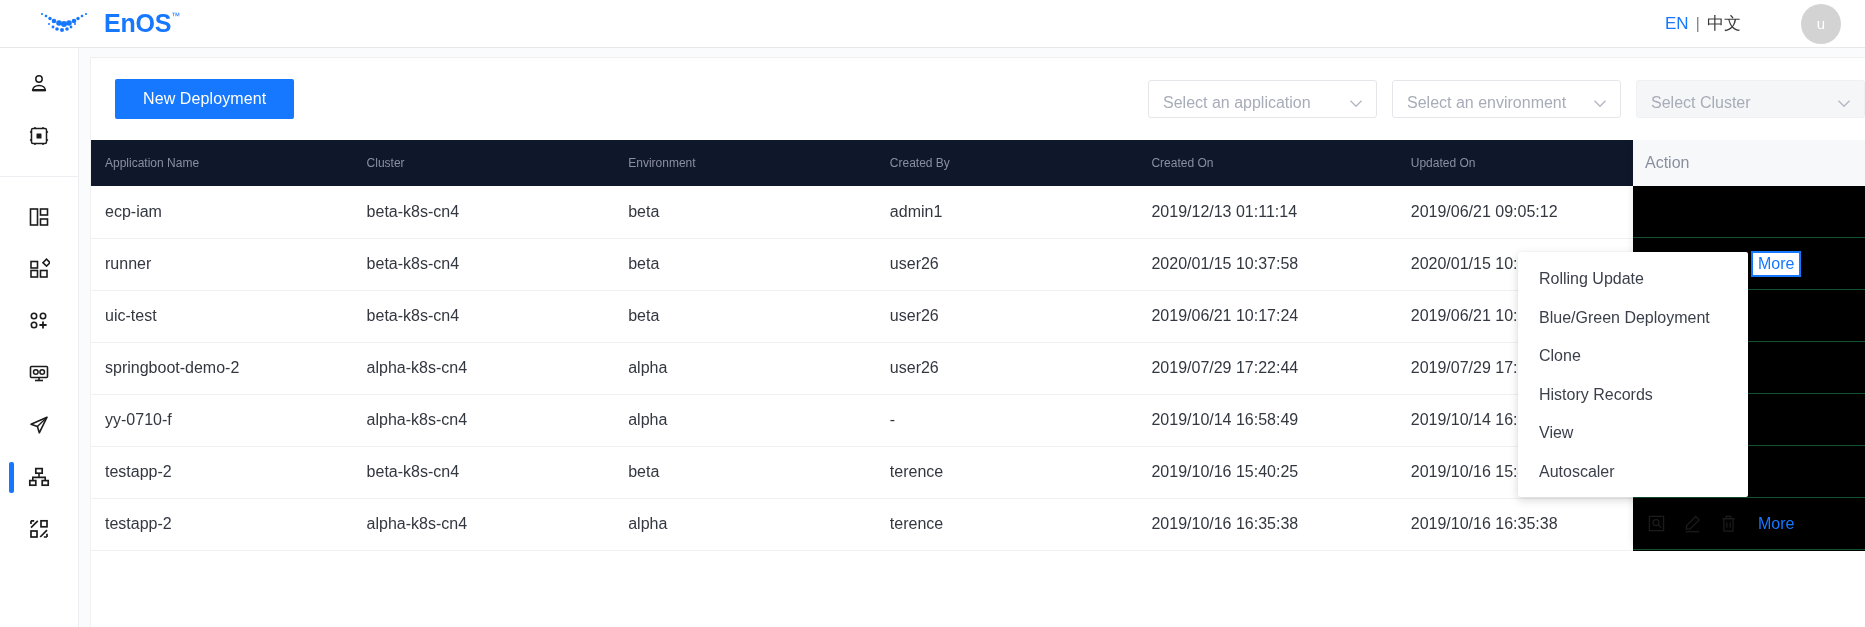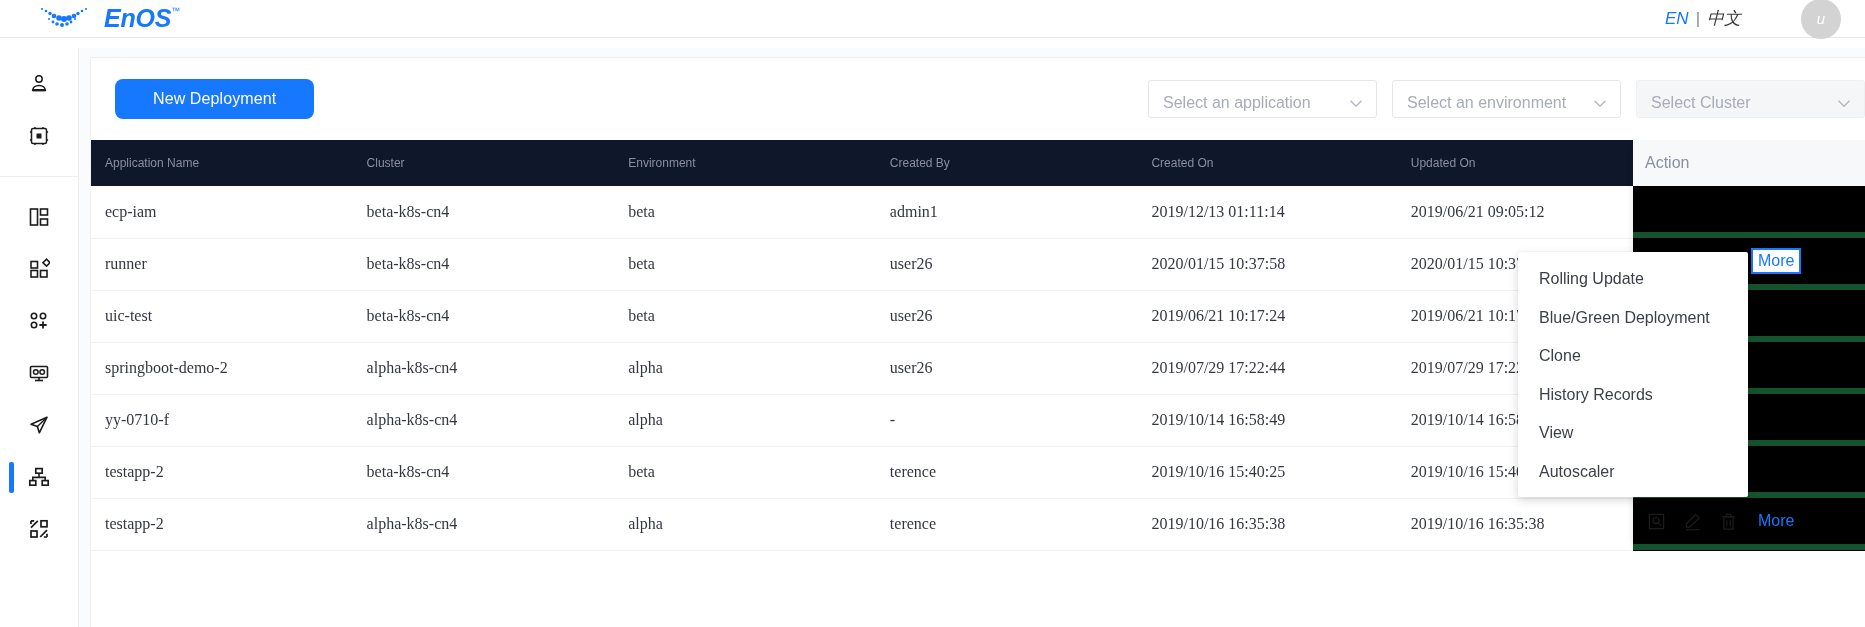--- a/index.html
+++ b/index.html
@@ -8,26 +8,25 @@
     width: 1865px; height: 627px;
     overflow: hidden;
     background: #ffffff;
     font-family: "Liberation Sans", sans-serif;
     -webkit-font-smoothing: antialiased;
   }
 
   
   .topbar {
     position: absolute; top: 0; left: 0;
-    width: 1865px; height: 38px;
+    width: 1865px; height: 48px;
     background: #ffffff;
     border-bottom: 1px solid #e8e8e8;
     display: flex; align-items: center;
     z-index: 40;
-    font-style: italic;
   }
   .logo-wrap {
     display: flex; align-items: center;
     margin-left: 36px; gap: 10px;
   }
   .logo-mark { width: 58px; height: 30px; display: block; }
   .logo-text {
     font-size: 25px; font-weight: bold;
     color: #1677ff; letter-spacing: -0.2px;
     display: flex; align-items: flex-start;
@@ -86,22 +85,22 @@
   }
 
   
   .toolbar {
     position: relative; height: 82px;
     display: flex; align-items: center;
     padding: 0 0 0 24px;
   }
   .btn-primary {
     background: #1677ff; color: #ffffff;
-    border: none; border-radius: 8px;
-    height: 40px; padding: 0 38px;
+    border: none; border-radius: 2px;
+    height: 40px; padding: 0 28px;
     font-size: 16px; font-family: "Liberation Sans", sans-serif;
     cursor: pointer; letter-spacing: 0.1px;
   }
   .filters {
     margin-left: auto; display: flex; align-items: center;
     gap: 15px; padding-right: 0;
   }
   .select {
     height: 38px; width: 229px;
     border: 1px solid #e4e6ea; border-radius: 3px;
@@ -133,21 +132,20 @@
     color: #8a8fa0;
     padding: 0 0 0 14px;
     white-space: nowrap;
   }
   tbody td {
     height: 52px;
     font-size: 16px; color: #333740;
     padding: 0 0 0 14px;
     border-bottom: 1px solid #f0f1f3;
     white-space: nowrap;
-    font-family: Liberation Serif, serif;
   }
   col.c-app { width: 228px; }
   col.c-clu { width: 228px; }
   col.c-env { width: 228px; }
   col.c-by  { width: 228px; }
   col.c-on  { width: 226px; }
   col.c-up  { width: 300px; }
 
   
   .action-col {
@@ -159,21 +157,21 @@
     pointer-events: none;
   }
   .action-head {
     height: 46px; background: #f7f8fa;
     display: flex; align-items: center;
     padding-left: 12px;
     font-size: 16px; color: #8a8fa0;
   }
   .action-row {
     height: 52px;
-    border-bottom: 6px solid #14532d;
+    border-bottom: 1px solid #14532d;
     display: flex; align-items: center;
     gap: 17px; padding-left: 14px;
     pointer-events: auto;
   }
   .act-icon { width: 19px; height: 19px; cursor: pointer; flex: none; }
   .act-icon path, .act-icon rect, .act-icon line, .act-icon circle {
     fill: none; stroke: #1c1c1c; stroke-width: 1.3;
   }
   .more-link {
     font-size: 16px; color: #1677ff; cursor: pointer;

